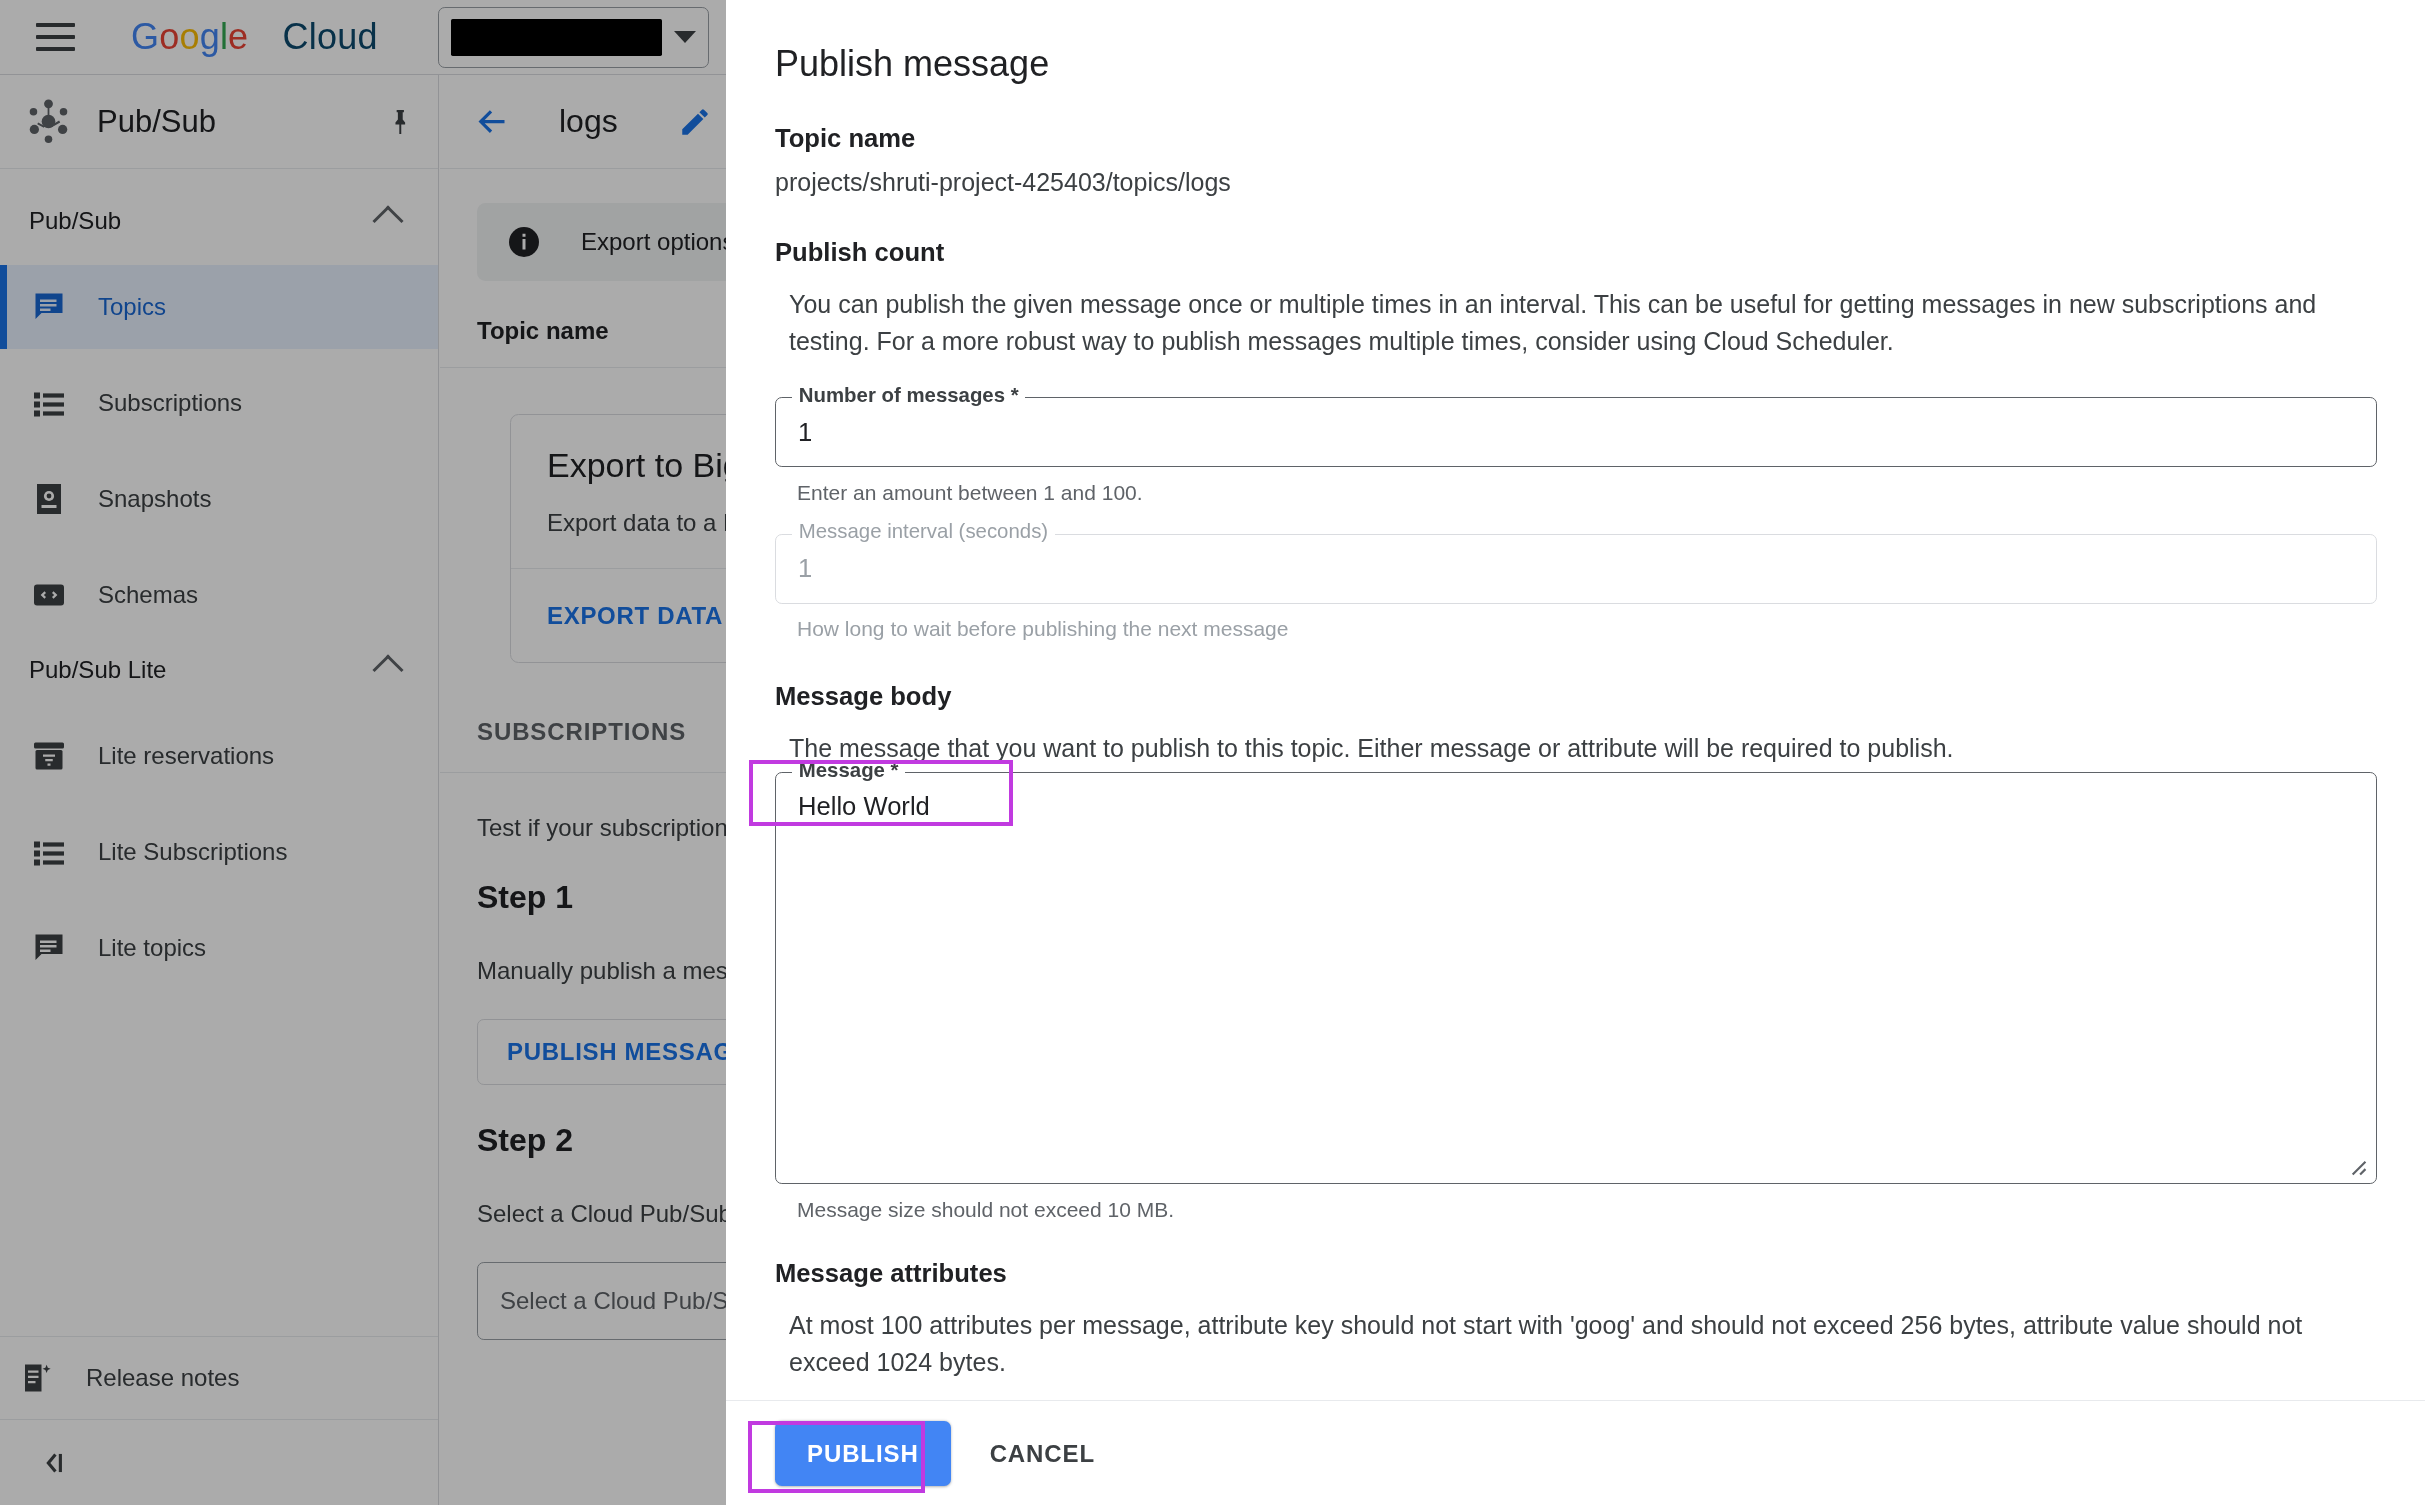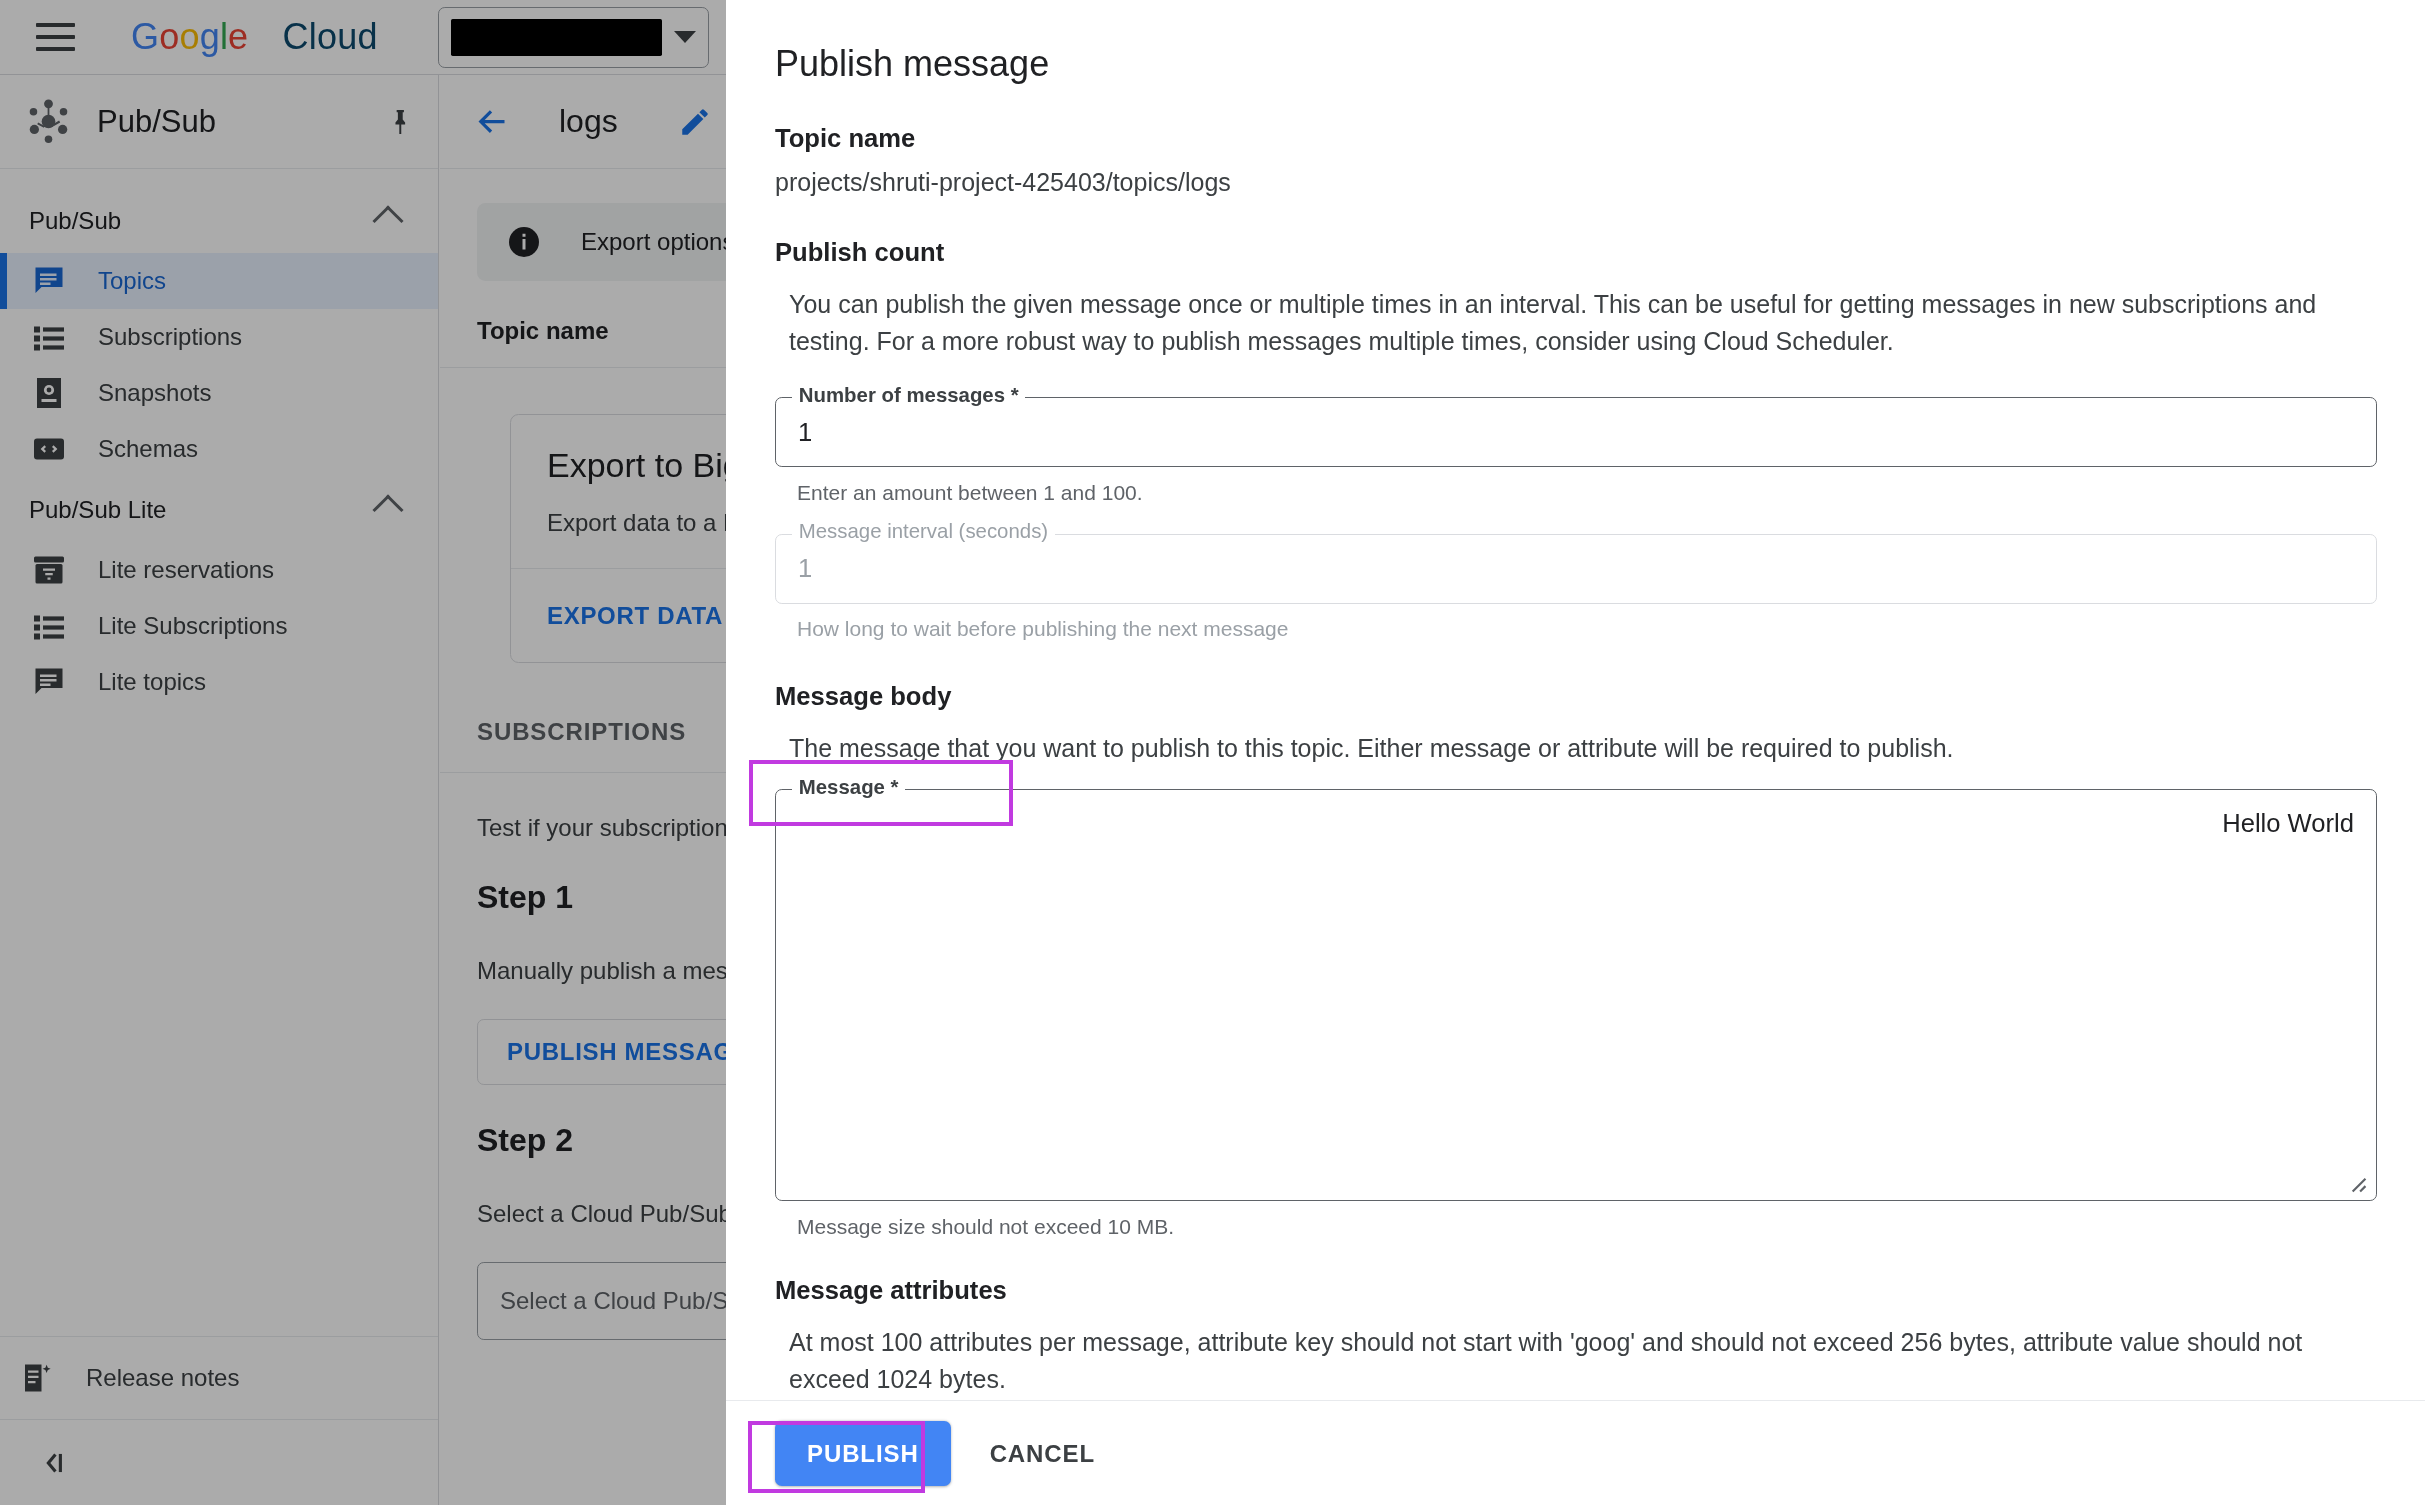--- a/index.html
+++ b/index.html
@@ -50,22 +50,22 @@
   .pin-icon { width: 29px; height: 32px; flex: none; }
   .nav-scroll { flex: 1; padding-top: 19px; overflow: hidden; }
   .group-head {
     display: flex; align-items: center; height: 65px; padding: 0 29px 0 29px;
     font-size: 24px; color: #202124; cursor: pointer;
   }
   .group-head .gname { flex: 1; }
   .chev-up { width: 22px; height: 22px; border-left: 3.4px solid #5f6368;
     border-top: 3.4px solid #5f6368; transform: rotate(45deg); margin-right: 10.2px; }
   .nav-item {
-    display: flex; align-items: center; height: 56px; padding-left: 31px;
-    cursor: pointer; position: relative; color: #3c4043; font-size: 24px;
+    display: flex; align-items: center; height: 84px; padding-left: 31px;
+    cursor: pointer; position: relative; color: #3c4043; font-size: 24px; margin-top: 12px;
   }
   .nav-item .ico { width: 36px; height: 36px; flex: none; margin-right: 31px; }
   .nav-item.active { background: #e8f0fe; color: #1967d2; }
   .nav-item.active::before {
     content: ""; position: absolute; left: 0; top: 0; bottom: 0; width: 6.8px; background: #1a73e8;
   }
   .side-foot { border-top: 0.9px solid #e8eaed; }
   .foot-item { display: flex; align-items: center; height: 82px; padding-left: 19px;
     font-size: 24px; color: #3c4043; cursor: pointer; }
   .foot-item .ico { width: 36px; height: 36px; margin-right: 31px; flex: none; }
@@ -134,21 +134,21 @@
   }
   .field.disabled .box { border-color: #dadce0; color: #9aa0a6; }
   .field .flabel {
     position: absolute; top: -13.6px; left: 17px; background: #fff; padding: 0 6.8px;
     font-size: 20.4px; color: #3c4043; font-weight: bold;
   }
   .field.disabled .flabel { color: #9aa0a6; font-weight: normal; }
   .helper { font-size: 21px; color: #5f6368; margin-top: 13.6px; margin-left: 22px; }
   .helper.dim { color: #9aa0a6; }
 
-  .ta-wrap { position: relative; margin-top: 22px; text-align: right; }
+  .ta-wrap { position: relative; margin-top: 5px; }
   .ta-box {
     border: 0.9px solid #5f6368; border-radius: 6.8px; height: 412px;
     padding: 19px 22px; font-size: 25.6px; color: #202124; position: relative;
   }
   .ta-label {
     position: absolute; top: -13.6px; left: 17px; background: #fff; padding: 0 6.8px;
     font-size: 20.4px; color: #3c4043; font-weight: bold; z-index: 2;
   }
   .resize-h { position: absolute; right: 8.5px; bottom: 6.8px; width: 25.6px; height: 25.6px; }
 

